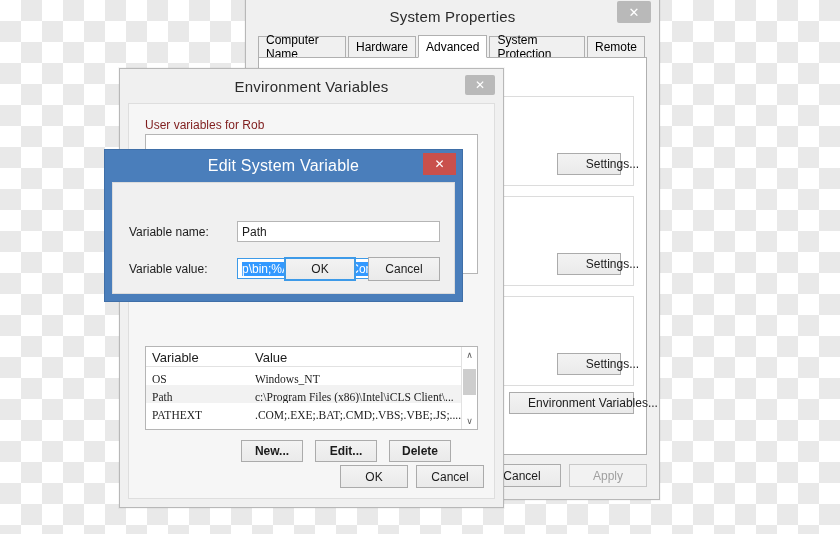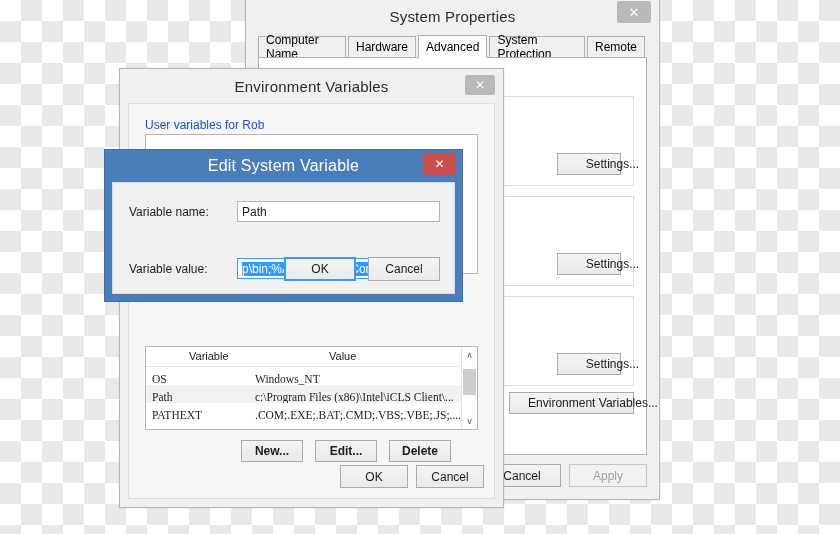--- a/index.html
+++ b/index.html
@@ -145,38 +145,37 @@
     display: flex; align-items: center; justify-content: center;
     color: #ffffff; font-size: 12px; line-height: 1;
   }
   #env-body {
     position: absolute; left: 8px; top: 34px; right: 8px; bottom: 8px;
     background: #f6f6f6;
     border: 1px solid #dedede;
   }
   .section-label {
     position: absolute;
-    font-size: 12px; color: #1d4ed8;
+    font-size: 12px; color: #7f1d1d;
   }
   .listbox {
     position: absolute;
     background: #ffffff;
     border: 1px solid #b5b5b5;
     overflow: hidden;
   }
   .lb-head {
     display: flex;
     height: 20px;
     border-bottom: 1px solid #e2e2e2;
     background: #ffffff;
   }
   .lb-head > div {
-    font-size: 11px; color: #1c1c1c;
+    font-size: 13px; color: #1c1c1c;
     padding: 3px 0 0 6px;
-    margin-left: 37px;
   }
   .lb-row {
     display: flex;
     height: 18px;
     align-items: flex-end;
     font-family: Liberation Serif, serif;
   }
   .lb-row.selected { background: #f2f2f2; }
   .lb-row > div {
     font-size: 11.5px; color: #1c1c1c;
@@ -374,21 +373,21 @@
   </div>
 </div>
 
 <div id="editdlg">
   <div id="edit-title">
     <span class="title-text">Edit System Variable</span>
     <div id="edit-close">✕</div>
   </div>
 
   <div id="edit-body">
-    <div class="field-row" style="top:18px;justify-content:center;">
+    <div class="field-row" style="top:38px;justify-content:center;">
       <div class="field-label">Variable name:</div>
       <div class="textfield">Path</div>
     </div>
 
     <div class="field-row" style="top:38px;margin-top:37px;">
       <div class="field-label">Variable value:</div>
       <div class="textfield focused">
         <span class="sel-text">p\bin;%APPDATA%\Composer\vendor\bin</span>
           <span class="caret"></span>
       </div>

